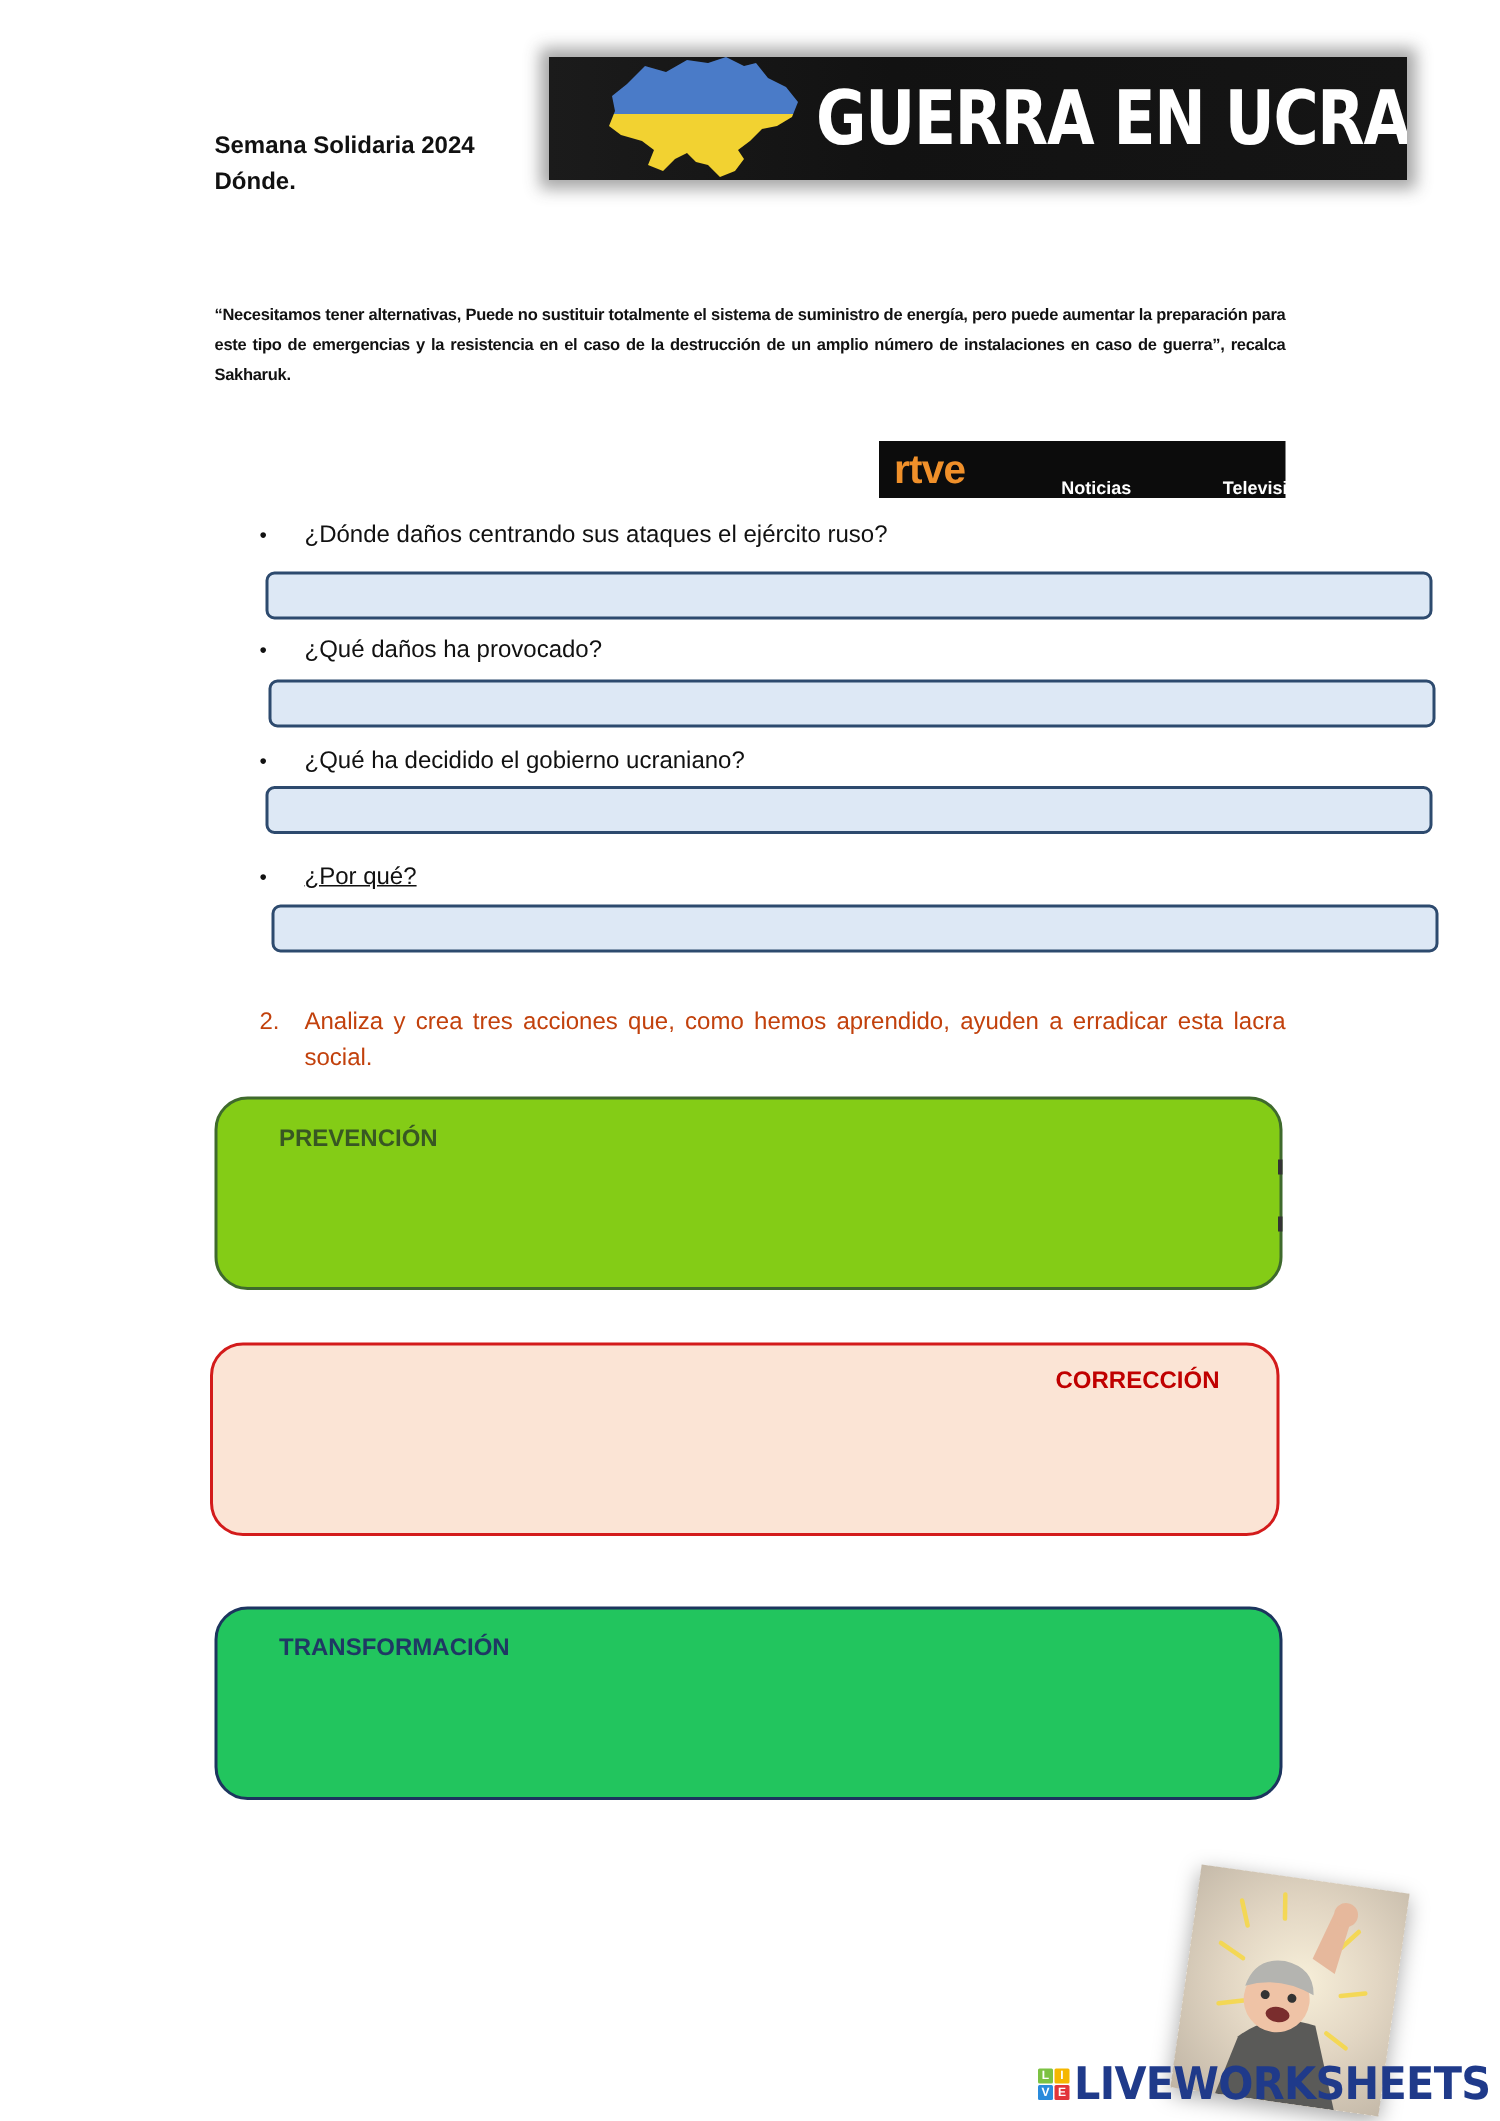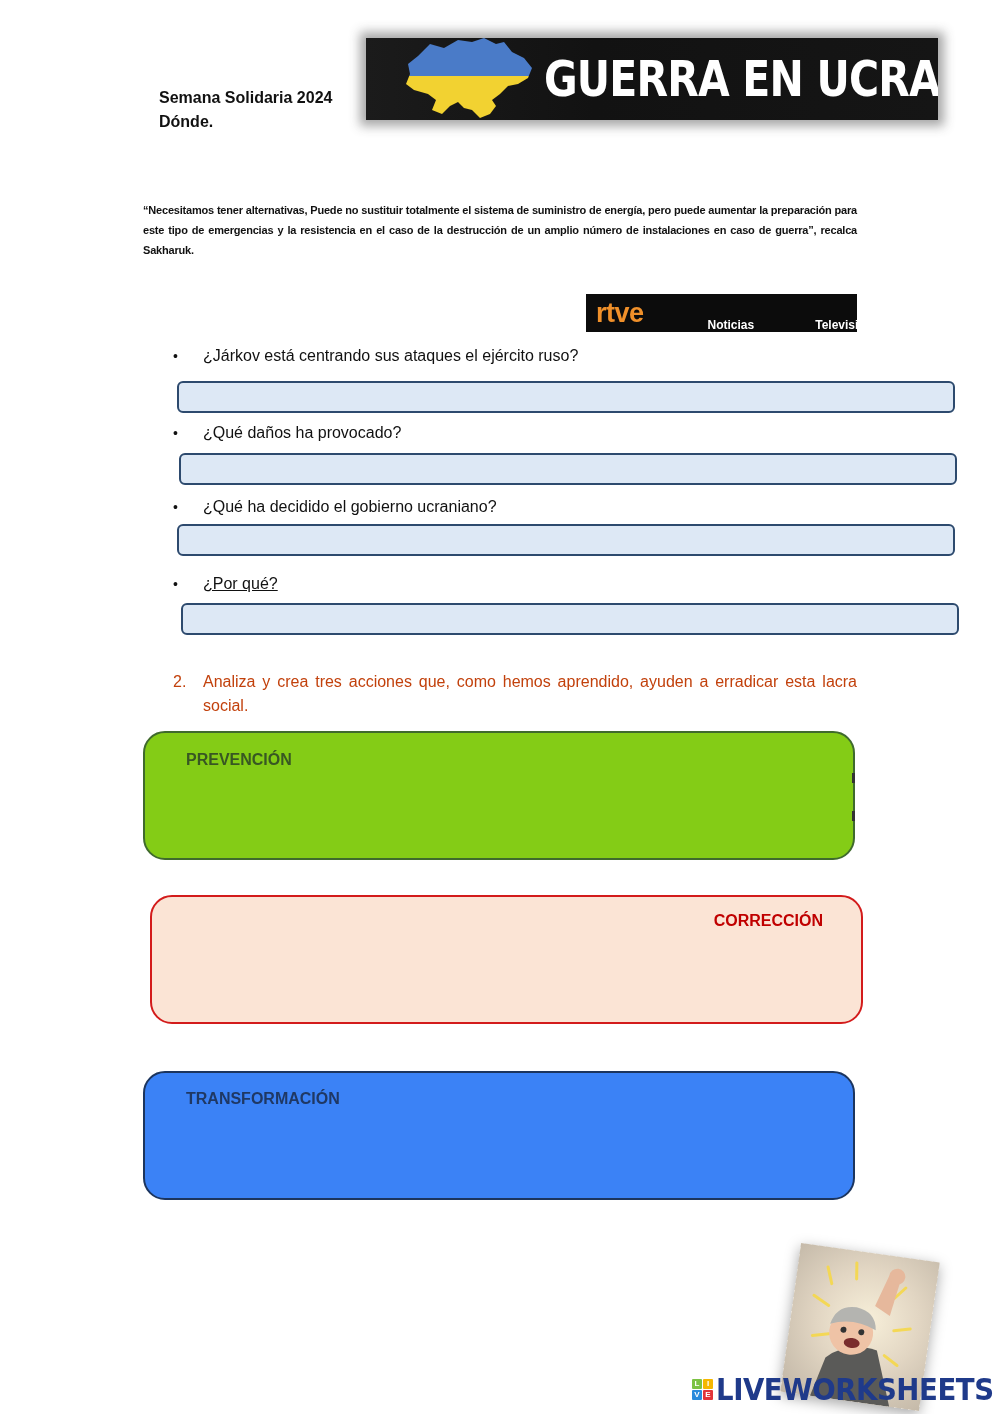--- a/index.html
+++ b/index.html
@@ -8,21 +8,20 @@
       background: #ffffff;
       font-family: "Liberation Sans", "DejaVu Sans", sans-serif;
       color: #111;
     }
     .abs { position: absolute; }
 
     
     .header-title {
       left: 143px; top: 86px; font-weight: bold; font-size: 16px; line-height: 24px;
       color: #111;
-      margin-left: 16px;
     }
     .banner {
       left: 366px; top: 38px; width: 572px; height: 82px;
       background: linear-gradient(90deg, #1b1b1b 0%, #121212 40%, #151515 100%);
       box-shadow: 0 0 10px 6px rgba(60,60,60,0.45);
       overflow: hidden;
     }
     .banner-map { position: absolute; left: 34px; top: -4px; width: 136px; height: 88px; }
     .banner-text {
       position: absolute; left: 178px; top: 8px; right: 8px;
@@ -68,23 +67,23 @@
     .task2 .num { display: inline-block; width: 30px; }
     .task2 .text { display: inline-block; width: 654px; vertical-align: top; text-align: justify; }
 
     .action-box {
       box-sizing: border-box; border-radius: 22px; border: 2px solid;
     }
     .action-title { position: absolute; font-weight: bold; font-size: 16px; }
 
     .prev { left: 143px; top: 731px; width: 712px; height: 129px; background: #84cc16; border-color: #3f6a2d; }
     .prev .action-title { left: 41px; top: 18px; color: #385723; }
-    .corr { left: 150px; top: 895px; width: 713px; height: 129px; background: #fbe4d5; border-color: #d31b1b; }
+    .corr { left: 140px; top: 895px; width: 713px; height: 129px; background: #fbe4d5; border-color: #d31b1b; }
     .corr .action-title { right: 38px; top: 15px; color: #c00000; }
-    .trans { left: 143px; top: 1071px; width: 712px; height: 129px; background: #3b82f6; border-color: #1c355e; }
+    .trans { left: 143px; top: 1071px; width: 712px; height: 129px; background: #22c55e; border-color: #1c355e; }
     .trans .action-title { left: 41px; top: 17px; color: #1f3864; }
 
     .edge-marks { left: 852px; top: 773px; width: 4px; height: 50px; }
     .edge-marks i { position: absolute; left: 0; width: 3px; height: 10px; background: #333; }
 
     
     .photo {
       left: 790px; top: 1252px; width: 140px; height: 150px;
       transform: rotate(8deg);
       background: radial-gradient(circle at 55% 45%, #f7efd9 0%, #e2d6c3 45%, #bfb4a4 100%);
@@ -126,21 +125,21 @@
 <div class="abs quote">“Necesitamos tener alternativas, Puede no sustituir totalmente el sistema de suministro de energía, pero puede aumentar la preparación para este tipo de emergencias y la resistencia en el caso de la destrucción de un amplio número de instalaciones en caso de guerra”, recalca Sakharuk.</div>
 
 <div class="abs rtve">
   <span class="rtve-logo">rtve</span>
   <span class="rtve-link">Noticias</span>
   <span class="rtve-link">Televisión</span>
   <span class="rtve-link">Radio</span>
 </div>
 
 <div class="abs question" style="top:345px;">
-  <span class="bullet">•</span><span>¿Járkov está centrando sus ataques el ejército ruso?</span>
+  <span class="bullet">•</span><span>¿Dónde daños centrando sus ataques el ejército ruso?</span>
 </div>
 <div class="abs answer-box" style="left:177px; top:381px; width:778px; height:32px;"></div>
 
 <div class="abs question" style="top:422px;">
   <span class="bullet">•</span><span>¿Qué daños ha provocado?</span>
 </div>
 <div class="abs answer-box" style="left:179px; top:453px; width:778px; height:32px;"></div>
 
 <div class="abs question" style="top:496px;">
   <span class="bullet">•</span><span>¿Qué ha decidido el gobierno ucraniano?</span>

